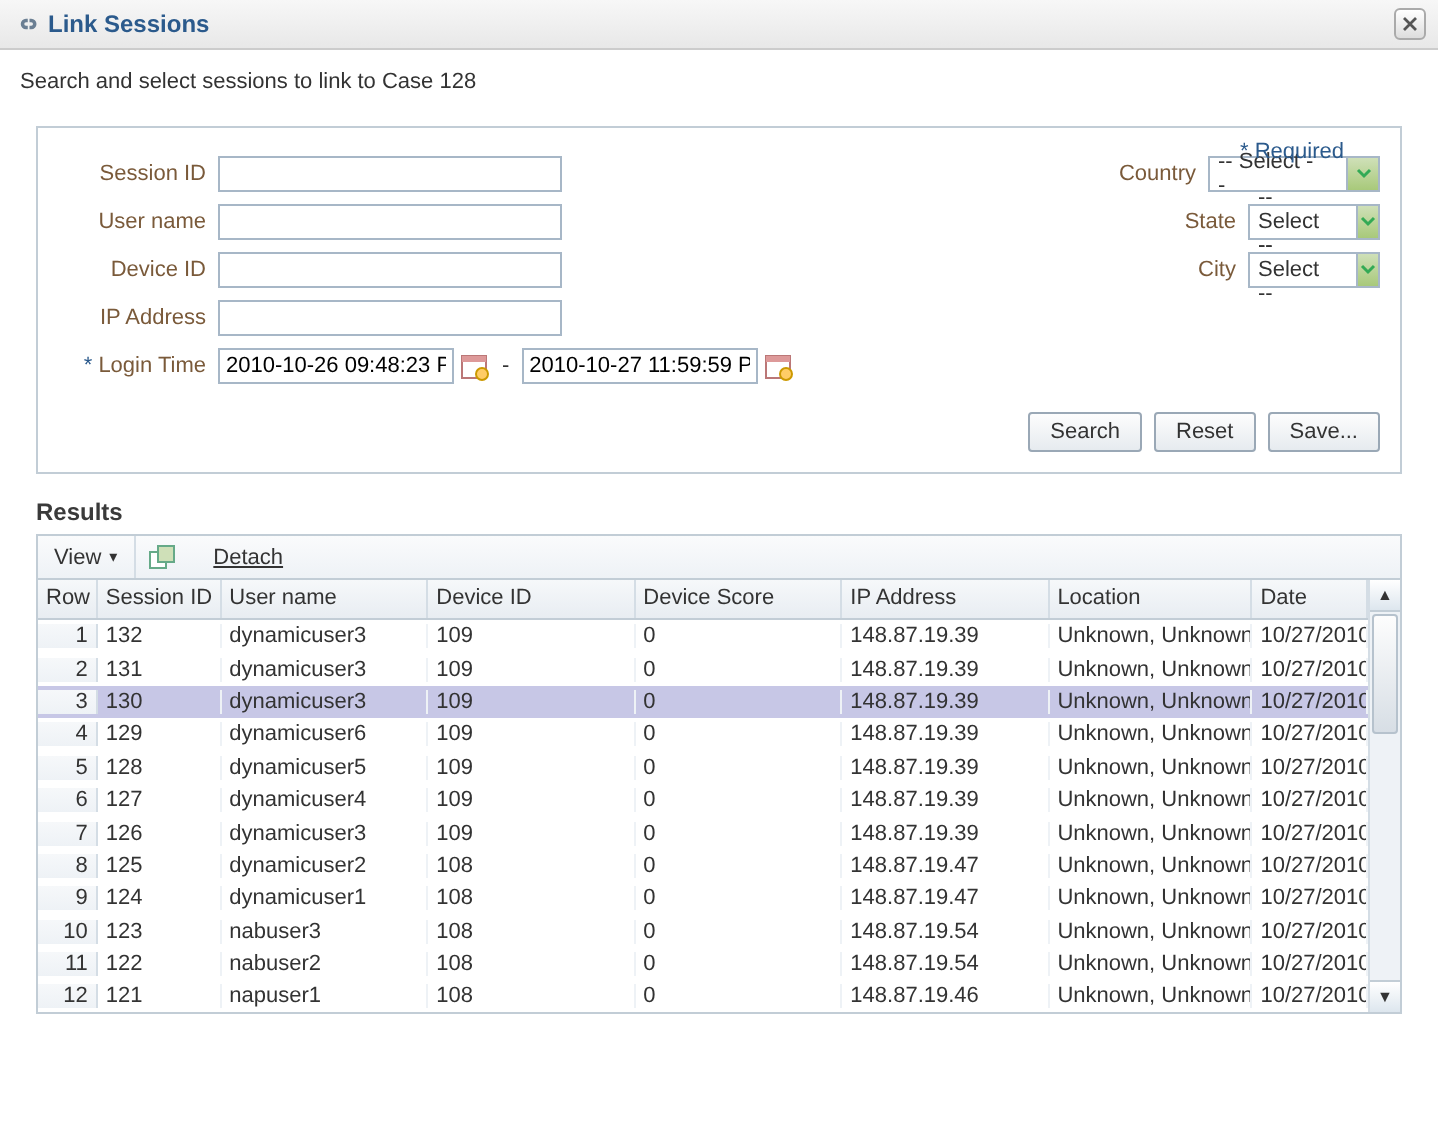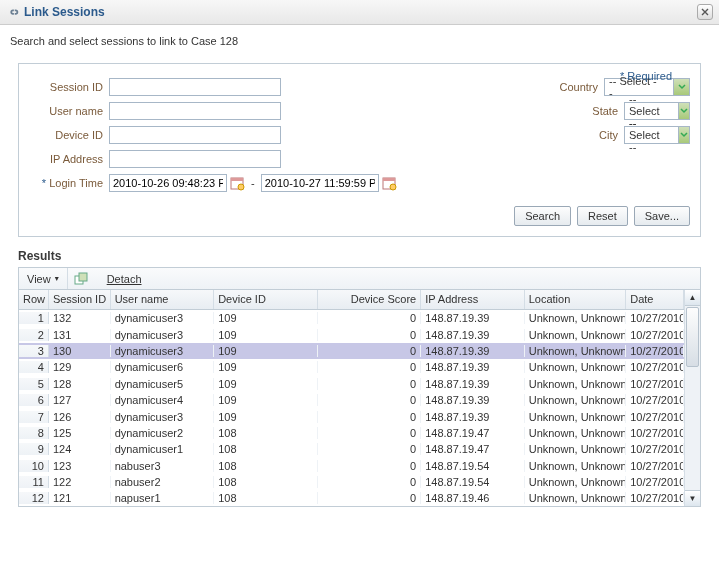--- a/index.html
+++ b/index.html
@@ -48,21 +48,21 @@
 .detach { padding: 0 6px; height: 100%; display: flex; align-items: center; cursor: pointer; gap: 19px; text-decoration: underline; }
 
 .grid-wrap { margin: 0 18px; border: 1px solid #c2cdd6; height: 218px; display: flex; }
 .grid { flex: 1; overflow: hidden; }
 .ghead { display: flex; background: linear-gradient(#f6f8fa,#e8edf2); border-bottom: 1px solid #c2cdd6; height: 20px; }
 .gh { border-right: 1px solid #d4dde5; padding: 3px 4px; color: #333; overflow: hidden; white-space: nowrap; }
 .c-row { width: 30px; text-align: right; }
 .c-sid { width: 62px; }
 .c-user { width: 104px; }
 .c-dev { width: 104px; }
-.c-score { width: 104px; text-align: right; }
+.c-score { width: 104px; }
 .c-ip { width: 104px; }
 .c-loc { width: 102px; }
 .c-date { width: 58px; }
 .gbody { }
 .gr { display: flex; height: 16.4px; align-items: center; }
 .gr:nth-child(odd) { background: #fff; }
 .gr:nth-child(even) { background: #fff; }
 .gr.selected { background: #c7c7e6; }
 .gc { border-right: 1px solid #eef2f6; padding: 0 4px; overflow: hidden; white-space: nowrap; }
 .gc.c-row { text-align: right; background: linear-gradient(#f6f8fa,#eef2f6); border-right: 1px solid #d4dde5; }

